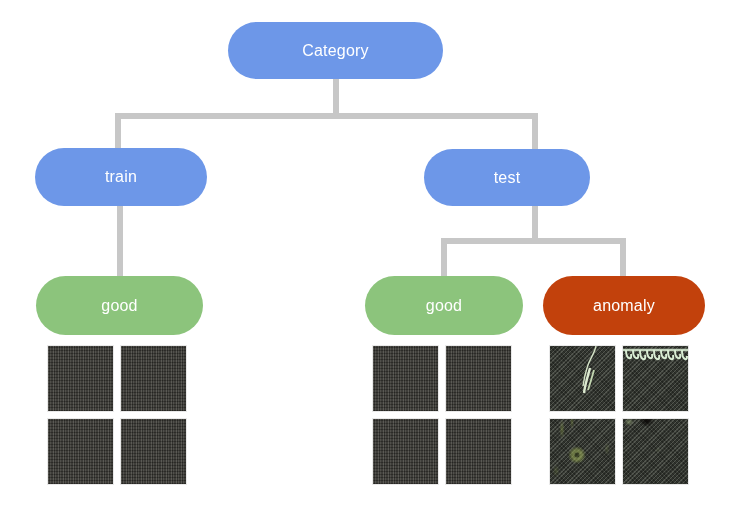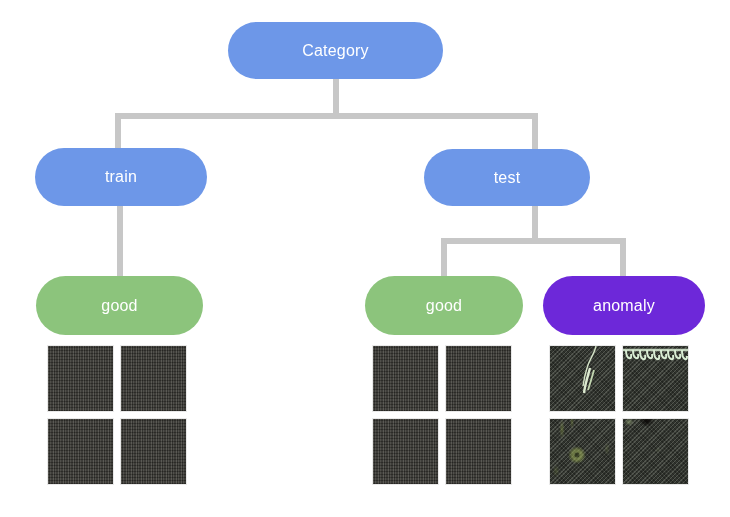--- a/index.html
+++ b/index.html
@@ -89,21 +89,21 @@
   </div>
 
   <div class="pill" style="left: 36px; top: 276px; width: 167px; height: 59px; background: rgb(140, 196, 124);">
     <span>good</span>
   </div>
 
   <div class="pill" style="left: 365px; top: 276px; width: 158px; height: 59px; background: rgb(140, 196, 124);">
     <span>good</span>
   </div>
 
-  <div class="pill" style="left: 543px; top: 276px; width: 162px; height: 59px; background: #6d28d9;">
+  <div class="pill" style="left: 543px; top: 276px; width: 162px; height: 59px; background: #c2410c;">
     <span>anomaly</span>
   </div>
 
   <div class="grid" style="left:48px;top:346px">
     <div class="tile"></div>
     <div class="tile"></div>
     <div class="tile"></div>
     <div class="tile"></div>
   </div>
 

